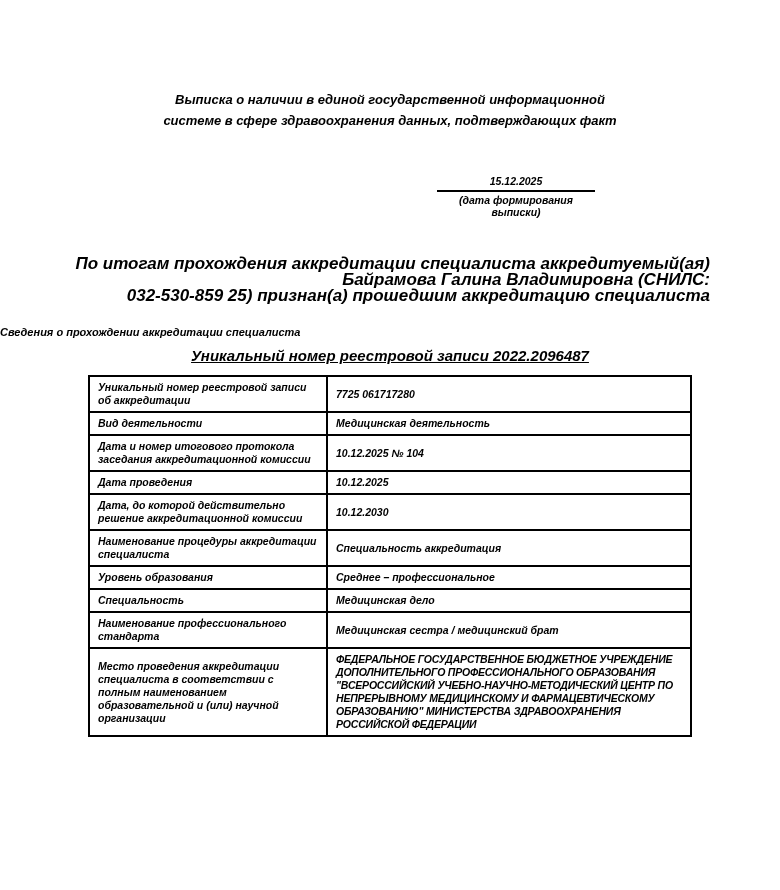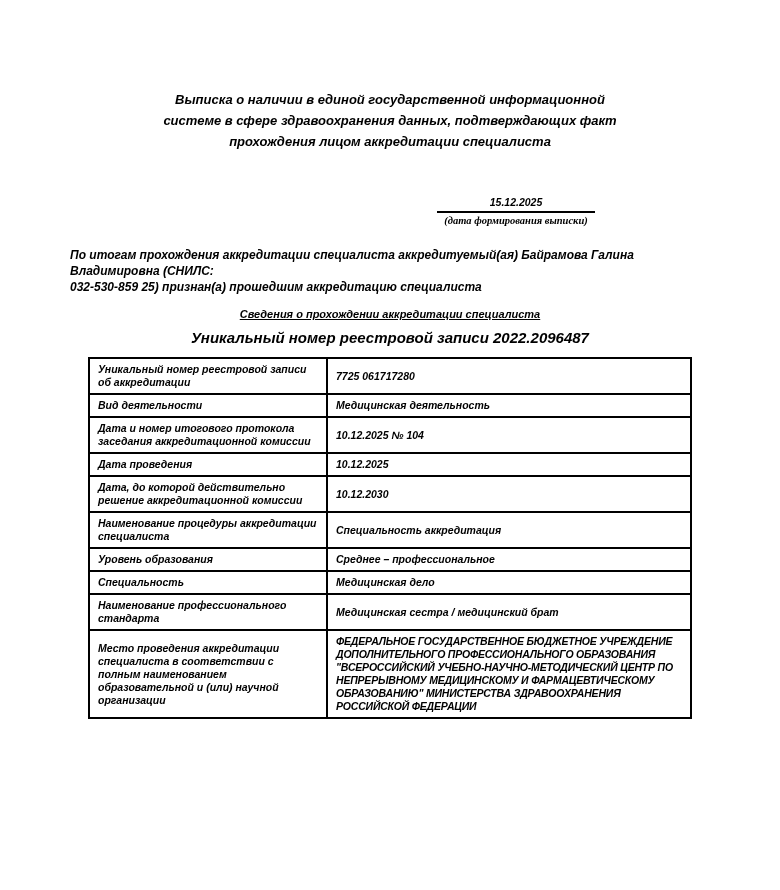--- a/index.html
+++ b/index.html
@@ -25,41 +25,41 @@
     line-height: 21px;
   }
   
   .date-block {
     width: 158px;
     margin: 15px 0 0 437px;
     text-align: center;
     font-size: 10.5px;
   }
   .date-value { padding-bottom: 3px; margin-top: 44px; }
-  .date-caption { border-top: 2px solid #000; padding-top: 2px; font-family: Liberation Serif, serif; }
+  .date-caption { border-top: 2px solid #000; padding-top: 2px; }
   
   .intro {
     width: 640px;
-    margin: 21px auto 0 auto;
-    text-align: left;
-    font-size: 12px;
+    margin: 38px auto 0 auto;
+    text-align: right;
+    font-size: 17px;
     line-height: 16px;
   }
   
   .section-heading {
-    margin-top: 13px;
-    text-align: center;
+    margin-top: 22px;
+    text-align: left;
     font-size: 11px;
-    text-decoration: underline;
   }
   
   .registry-line {
     margin-top: 9px;
     text-align: center;
     font-size: 15px;
+    text-decoration: underline;
   }
   
   table.acc-table {
     width: 602px;
     margin: 11px auto 0 auto;
     border-collapse: collapse;
     table-layout: fixed;
   }
   table.acc-table td {
     border: 2px solid #000;
@@ -73,21 +73,20 @@
   td.org-value { letter-spacing: -0.2px; }
 </style>
 </head>
 <body>
 
 <div class="page">
 
   <div class="doc-title">
     <div>Выписка о наличии в единой государственной информационной</div>
     <div>системе в сфере здравоохранения данных, подтверждающих факт</div>
-    <div>прохождения лицом аккредитации специалиста</div>
   </div>
 
   <div class="date-block">
     <div class="date-value">15.12.2025</div>
     <div class="date-caption">(дата формирования выписки)</div>
   </div>
 
   <div class="intro">
     <div>По итогам прохождения аккредитации специалиста аккредитуемый(ая) Байрамова Галина Владимировна (СНИЛС:</div>
     <div>032-530-859 25) признан(а) прошедшим аккредитацию специалиста</div>

